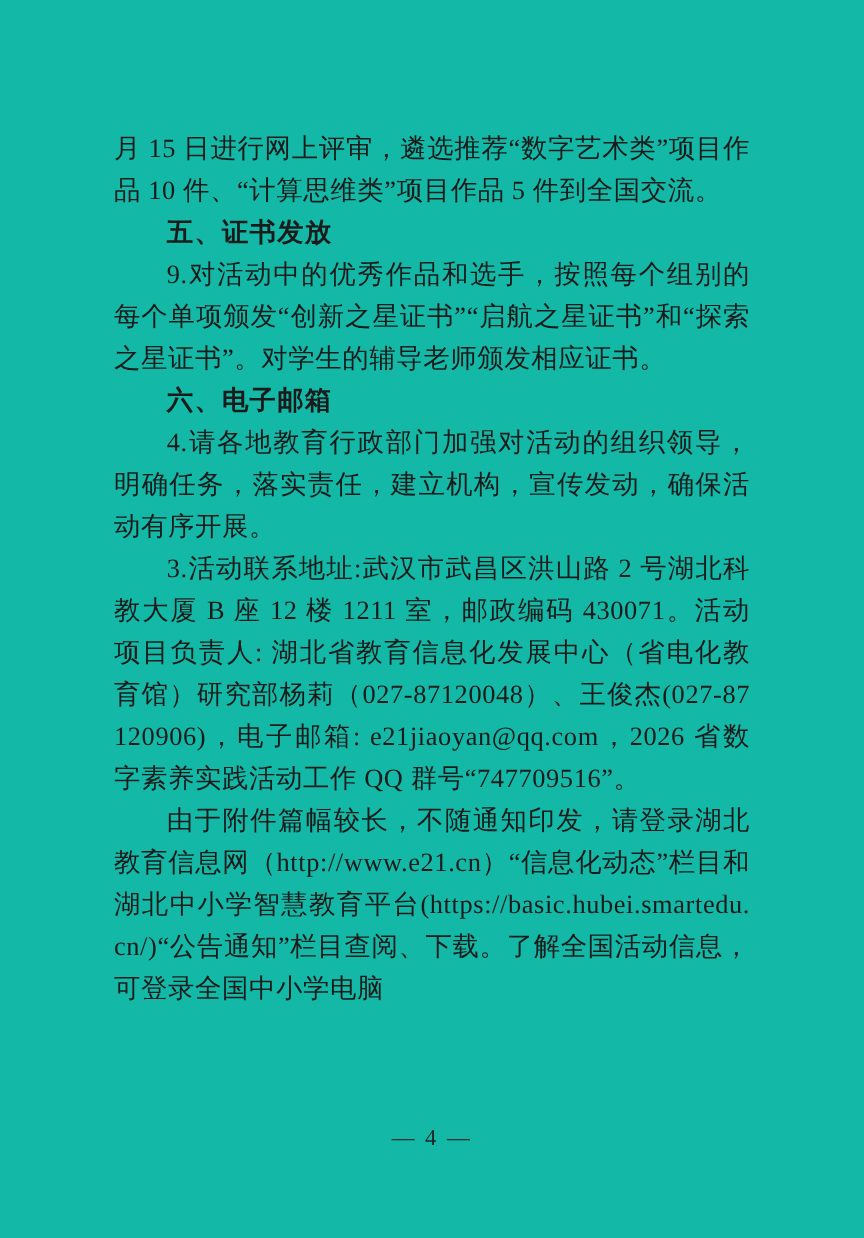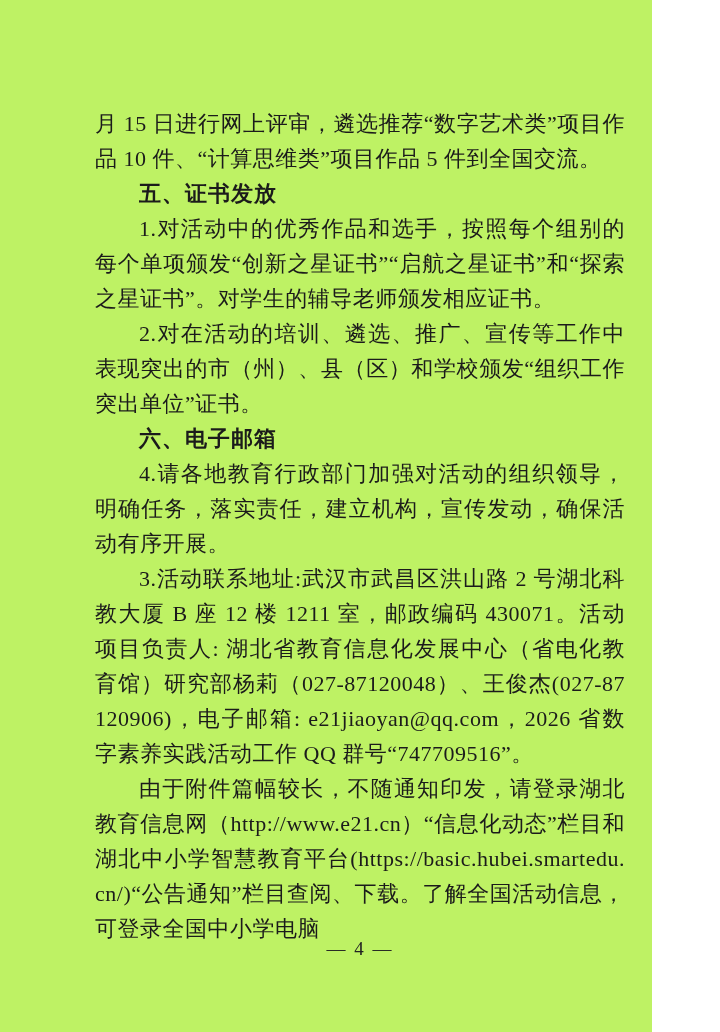--- a/index.html
+++ b/index.html
@@ -2,23 +2,23 @@
 <html><head>
 <meta charset="utf-8">
 <style>
   html, body {
     margin: 0;
     padding: 0;
     background: #ffffff;
   }
   .page {
     position: relative;
-    width: 652px;
+    width: 720px;
     height: 1032px;
-    background: #bef264;
+    background: #14b8a6;
     overflow: hidden;
     font-family: "Liberation Serif", serif;
     color: #1b1b1b;
   }
   .content {
     position: absolute;
     top: 106px;
     left: 95px;
     width: 530px;
   }
@@ -51,22 +51,21 @@
     color: #222222;
   }
 </style>
 </head>
 <body>
 
 <div class="page">
   <main class="content">
     <p class="para cont">月 15 日进行网上评审，遴选推荐“数字艺术类”项目作品 10 件、“计算思维类”项目作品 5 件到全国交流。</p>
     <p class="para heading">五、证书发放</p>
-    <p class="para">1.对活动中的优秀作品和选手，按照每个组别的每个单项颁发“创新之星证书”“启航之星证书”和“探索之星证书”。对学生的辅导老师颁发相应证书。</p>
-    <p class="para">2.对在活动的培训、遴选、推广、宣传等工作中表现突出的市（州）、县（区）和学校颁发“组织工作突出单位”证书。</p>
+    <p class="para">9.对活动中的优秀作品和选手，按照每个组别的每个单项颁发“创新之星证书”“启航之星证书”和“探索之星证书”。对学生的辅导老师颁发相应证书。</p>
     <p class="para heading">六、电子邮箱</p>
     <p class="para">4.请各地教育行政部门加强对活动的组织领导，明确任务，落实责任，建立机构，宣传发动，确保活动有序开展。</p>
     <p class="para">3.活动联系地址:武汉市武昌区洪山路 2 号湖北科教大厦 B 座 12 楼 1211 室，邮政编码 430071。活动项目负责人: 湖北省教育信息化发展中心（省电化教育馆）研究部杨莉（027-87120048）、王俊杰(027-87120906)，电子邮箱: e21jiaoyan@qq.com，2026 省数字素养实践活动工作 QQ 群号“747709516”。</p>
     <p class="para">由于附件篇幅较长，不随通知印发，请登录湖北教育信息网（http://www.e21.cn）“信息化动态”栏目和湖北中小学智慧教育平台(https://basic.hubei.smartedu.cn/)“公告通知”栏目查阅、下载。了解全国活动信息，可登录全国中小学电脑</p>
   </main>
 
   <footer class="page-footer">
     <span>— 4 —</span>
   </footer>
 </div>

